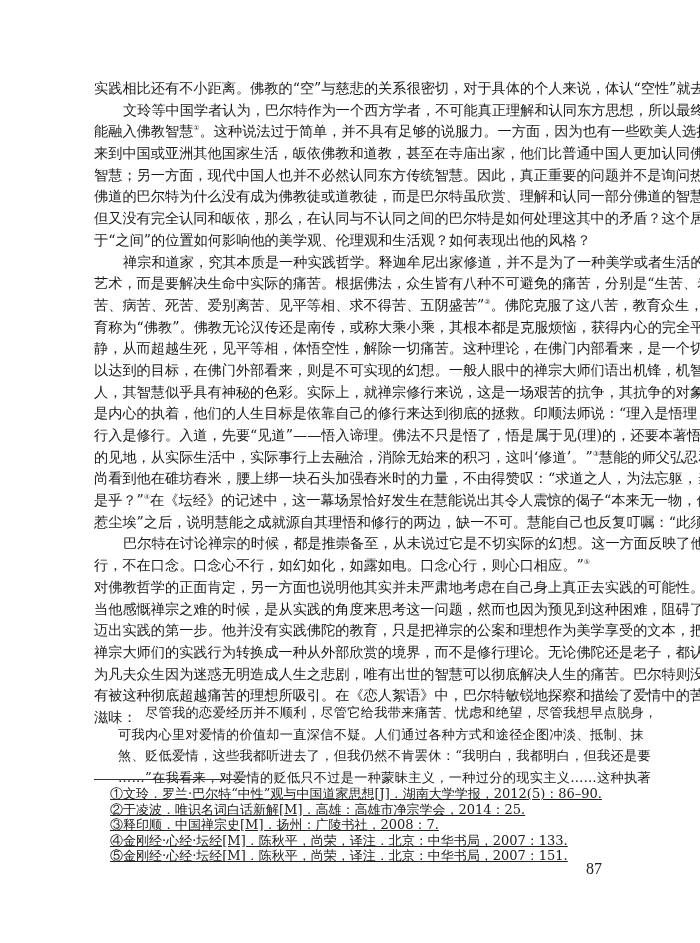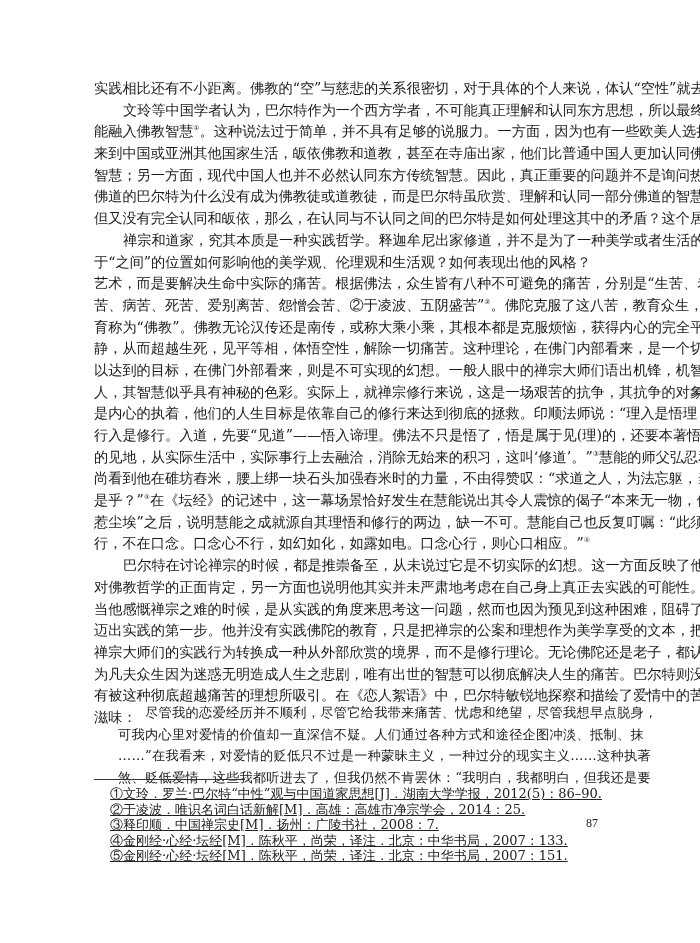--- a/index.html
+++ b/index.html
@@ -82,70 +82,70 @@
       font-size: 13px;
       line-height: 15.6px;
       height: 15.6px;
       white-space: nowrap;
       color: #222;
       text-decoration: underline;
     }
     .page-number {
       position: absolute;
       left: 586px;
-      top: 816px;
-      font-size: 12px;
+      top: 860px;
+      font-size: 16px;
       color: #222;
       font-family: "Liberation Serif", serif;
     }
   </style>
 </head>
 <body>
 
 <div class="page">
 
   <div class="body-text" id="body-text">
 
     <span class="line"><span>实践相比还有不小距离。佛教的“空”与慈悲的关系很密切，对于具体的个人来说，体认“空性”就去</span></span>
     <span class="line indent"><span>文玲等中国学者认为，巴尔特作为一个西方学者，不可能真正理解和认同东方思想，所以最终不</span></span>
     <span class="line"><span>能融入佛教智慧</span><sup class="fn">①</sup><span>。这种说法过于简单，并不具有足够的说服力。一方面，因为也有一些欧美人选择</span></span>
     <span class="line"><span>来到中国或亚洲其他国家生活，皈依佛教和道教，甚至在寺庙出家，他们比普通中国人更加认同佛道</span></span>
     <span class="line"><span>智慧；另一方面，现代中国人也并不必然认同东方传统智慧。因此，真正重要的问题并不是询问热爱</span></span>
     <span class="line"><span>佛道的巴尔特为什么没有成为佛教徒或道教徒，而是巴尔特虽欣赏、理解和认同一部分佛道的智慧，</span></span>
     <span class="line"><span>但又没有完全认同和皈依，那么，在认同与不认同之间的巴尔特是如何处理这其中的矛盾？这个居</span></span>
+    <span class="line last"><span>于“之间”的位置如何影响他的美学观、伦理观和生活观？如何表现出他的风格？</span></span>
     <span class="line indent"><span>禅宗和道家，究其本质是一种实践哲学。释迦牟尼出家修道，并不是为了一种美学或者生活的</span></span>
-    <span class="line last"><span>于“之间”的位置如何影响他的美学观、伦理观和生活观？如何表现出他的风格？</span></span>
     <span class="line"><span>艺术，而是要解决生命中实际的痛苦。根据佛法，众生皆有八种不可避免的痛苦，分别是“生苦、老</span></span>
-    <span class="line"><span>苦、病苦、死苦、爱别离苦、怨憎会苦、②于凌波、五阴盛苦”</span><sup class="fn">②</sup><span>。佛陀克服了这八苦，教育众生，此等教</span></span>
+    <span class="line"><span>苦、病苦、死苦、爱别离苦、见平等相、求不得苦、五阴盛苦”</span><sup class="fn">②</sup><span>。佛陀克服了这八苦，教育众生，此等教</span></span>
     <span class="line"><span>育称为“佛教”。佛教无论汉传还是南传，或称大乘小乘，其根本都是克服烦恼，获得内心的完全平</span></span>
     <span class="line"><span>静，从而超越生死，见平等相，体悟空性，解除一切痛苦。这种理论，在佛门内部看来，是一个切实可</span></span>
     <span class="line"><span>以达到的目标，在佛门外部看来，则是不可实现的幻想。一般人眼中的禅宗大师们语出机锋，机智过</span></span>
     <span class="line"><span>人，其智慧似乎具有神秘的色彩。实际上，就禅宗修行来说，这是一场艰苦的抗争，其抗争的对象就</span></span>
     <span class="line"><span>是内心的执着，他们的人生目标是依靠自己的修行来达到彻底的拯救。印顺法师说：“理入是悟理，</span></span>
     <span class="line"><span>行入是修行。入道，先要“见道”——悟入谛理。佛法不只是悟了，悟是属于见(理)的，还要本著悟入</span></span>
     <span class="line"><span>的见地，从实际生活中，实际事行上去融洽，消除无始来的积习，这叫‘修道’。”</span><sup class="fn">③</sup><span>慧能的师父弘忍和</span></span>
     <span class="line"><span>尚看到他在碓坊舂米，腰上绑一块石头加强舂米时的力量，不由得赞叹：“求道之人，为法忘躯，当如</span></span>
     <span class="line"><span>是乎？”</span><sup class="fn">④</sup><span>在《坛经》的记述中，这一幕场景恰好发生在慧能说出其令人震惊的偈子“本来无一物，何处</span></span>
     <span class="line"><span>惹尘埃”之后，说明慧能之成就源自其理悟和修行的两边，缺一不可。慧能自己也反复叮嘱：“此须心</span></span>
+    <span class="line indent"><span>巴尔特在讨论禅宗的时候，都是推崇备至，从未说过它是不切实际的幻想。这一方面反映了他</span></span>
     <span class="line last"><span>行，不在口念。口念心不行，如幻如化，如露如电。口念心行，则心口相应。”</span><sup class="fn">⑤</sup><span></span></span>
-    <span class="line indent"><span>巴尔特在讨论禅宗的时候，都是推崇备至，从未说过它是不切实际的幻想。这一方面反映了他</span></span>
     <span class="line"><span>对佛教哲学的正面肯定，另一方面也说明他其实并未严肃地考虑在自己身上真正去实践的可能性。</span></span>
     <span class="line"><span>当他感慨禅宗之难的时候，是从实践的角度来思考这一问题，然而也因为预见到这种困难，阻碍了他</span></span>
     <span class="line"><span>迈出实践的第一步。他并没有实践佛陀的教育，只是把禅宗的公案和理想作为美学享受的文本，把</span></span>
     <span class="line"><span>禅宗大师们的实践行为转换成一种从外部欣赏的境界，而不是修行理论。无论佛陀还是老子，都认</span></span>
     <span class="line"><span>为凡夫众生因为迷惑无明造成人生之悲剧，唯有出世的智慧可以彻底解决人生的痛苦。巴尔特则没</span></span>
     <span class="line"><span>有被这种彻底超越痛苦的理想所吸引。在《恋人絮语》中，巴尔特敏锐地探察和描绘了爱情中的苦涩</span></span>
     <span class="line last"><span>滋味：</span></span>
   </div>
 
   <div class="quote">
     <span class="line indent"><span>尽管我的恋爱经历并不顺利，尽管它给我带来痛苦、忧虑和绝望，尽管我想早点脱身，</span></span>
     <span class="line"><span>可我内心里对爱情的价值却一直深信不疑。人们通过各种方式和途径企图冲淡、抵制、抹</span></span>
+    <span class="line"><span>煞、贬低爱情，这些我都听进去了，但我仍然不肯罢休：“我明白，我都明白，但我还是要</span></span>
     <span class="line"><span>……”在我看来，对爱情的贬低只不过是一种蒙昧主义，一种过分的现实主义……这种执著</span></span>
-    <span class="line"><span>煞、贬低爱情，这些我都听进去了，但我仍然不肯罢休：“我明白，我都明白，但我还是要</span></span>
   </div>
 
   <div class="fn-rule"></div>
 
   <div class="footnotes">
     <span class="footnote">①文玲．罗兰·巴尔特“中性”观与中国道家思想[J]．湖南大学学报，2012(5)：86–90.</span>
     <span class="footnote">②于凌波．唯识名词白话新解[M]．高雄：高雄市净宗学会，2014：25.</span>
     <span class="footnote">③释印顺．中国禅宗史[M]．扬州：广陵书社，2008：7.</span>
     <span class="footnote">④金刚经·心经·坛经[M]．陈秋平，尚荣，译注．北京：中华书局，2007：133.</span>
     <span class="footnote">⑤金刚经·心经·坛经[M]．陈秋平，尚荣，译注．北京：中华书局，2007：151.</span>

